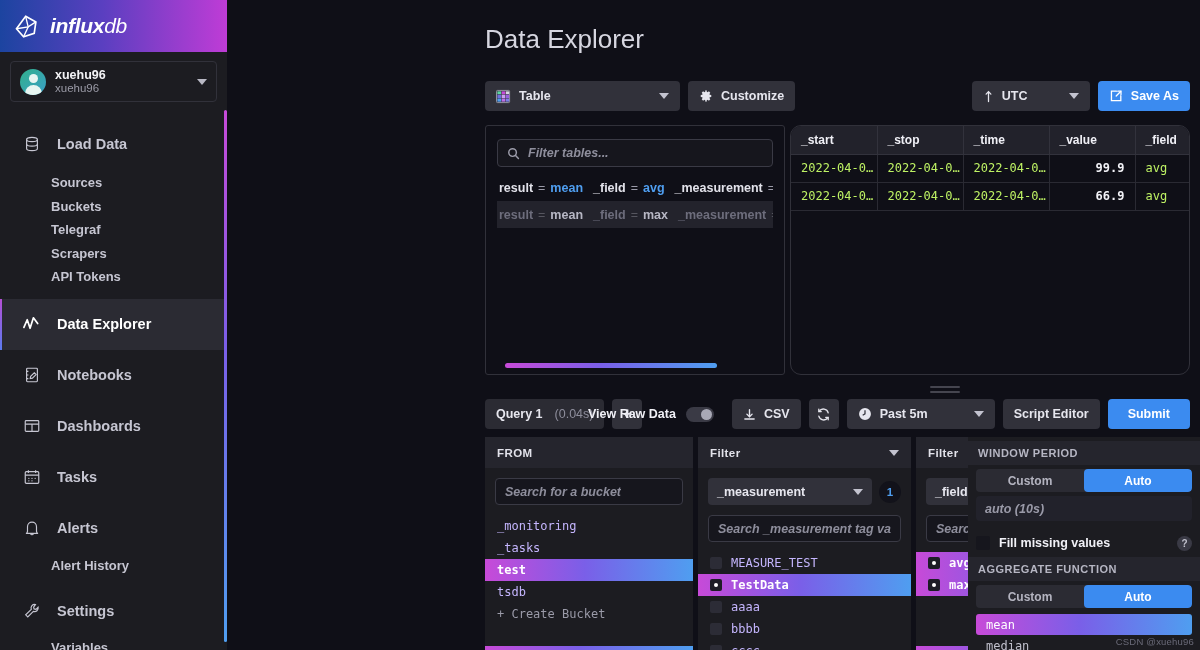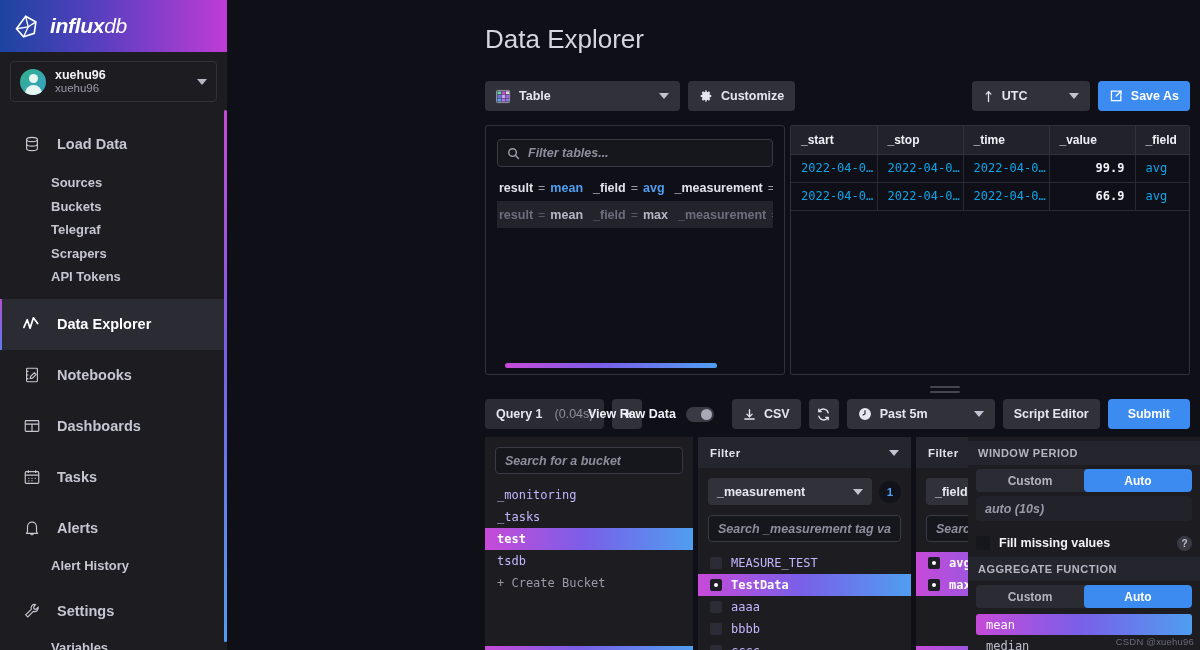--- a/index.html
+++ b/index.html
@@ -115,31 +115,31 @@
   .tbl-row.sel .eq { color: #56565f; }
   .tbl-row .v { color: #4f9ef0; font-weight: 700; }
   .tbl-row.sel .v { color: #b7b7c4; font-weight: 700; }
   .tbl-row .sp { display:inline-block; width:8px; }
   .tbl-scroll {
     position:absolute; left: 19px; bottom: 6px; height: 5px; width: 212px; border-radius: 3px;
     background: linear-gradient(90deg, #c74ad8 0%, #7a5fe8 45%, #4f9ef0 100%);
   }
 
   .data-table {
-    flex: 1; border: 1px solid #31313a; border-radius: 2px; background: #0f0f17;
+    flex: 1; border: 1px solid #31313a; border-radius: 11px; background: #0f0f17;
     overflow: hidden; position: relative;
   }
   table.grid { border-collapse: collapse; width: 100%; table-layout: fixed; }
   table.grid th {
     height: 28px; background: #22222b; color: #f0f0f6; font-size: 12px; font-weight: 700;
     text-align: left; padding: 0 10px; border-right: 1px solid #32323c; border-bottom: 1px solid #32323c;
     white-space: nowrap; overflow: hidden;
   }
   table.grid td {
-    height: 28px; color: #0ea5e9; font-size: 12px; padding: 0 10px;
+    height: 28px; color: #bef264; font-size: 12px; padding: 0 10px;
     border-right: 1px solid #2a2a33; border-bottom: 1px solid #2a2a33;
     white-space: nowrap; overflow: hidden; font-family: "DejaVu Sans Mono", monospace;
   }
   table.grid td.num { text-align: right; color: #f2f2f7; font-weight: 700; }
 
   
   .drag-handle { position: absolute; left: 703px; top: 386px; width: 30px; }
   .drag-handle i { display:block; height:2px; background:#45454f; margin-bottom:3px; border-radius:2px; }
 
   
@@ -575,20 +575,23 @@
         </div>
         <div class="btn btn-primary" style="padding:0 20px">
           <span>Submit</span>
         </div>
       </div>
     </div>
 
     <div class="builder">
 
       <div class="bpanel from">
+        <div class="bhead">
+          <span class="title">FROM</span>
+        </div>
         <div class="bsearch">
           <span>Search for a bucket</span>
         </div>
         <div class="blist">
           <div class="litem">
               <span>_monitoring</span>
             </div>
           <div class="litem">
               <span>_tasks</span>
             </div>

